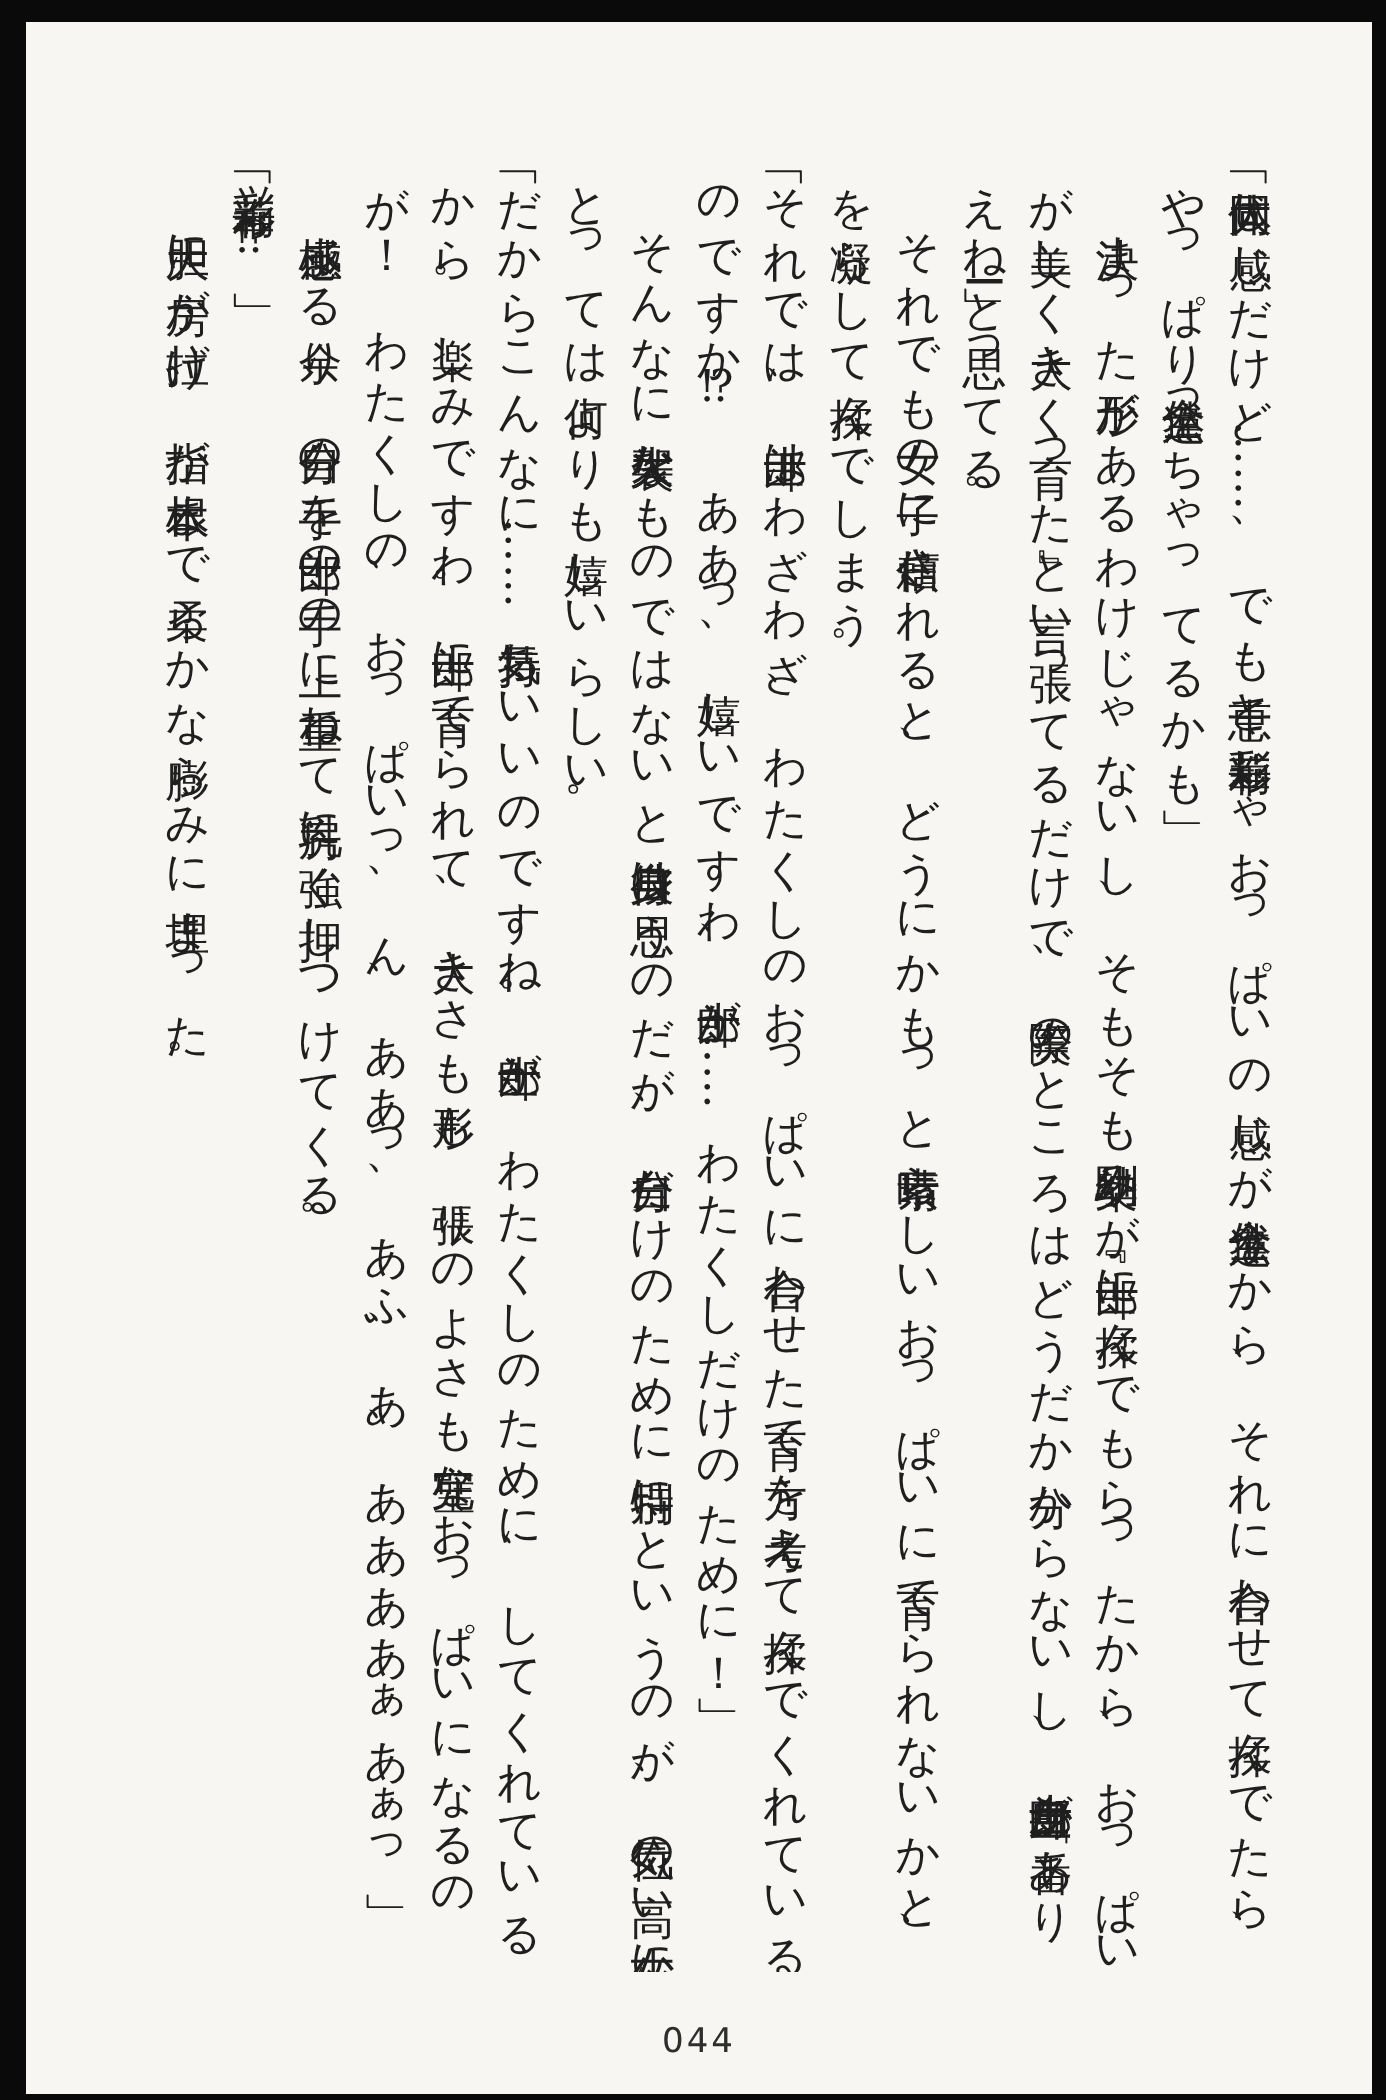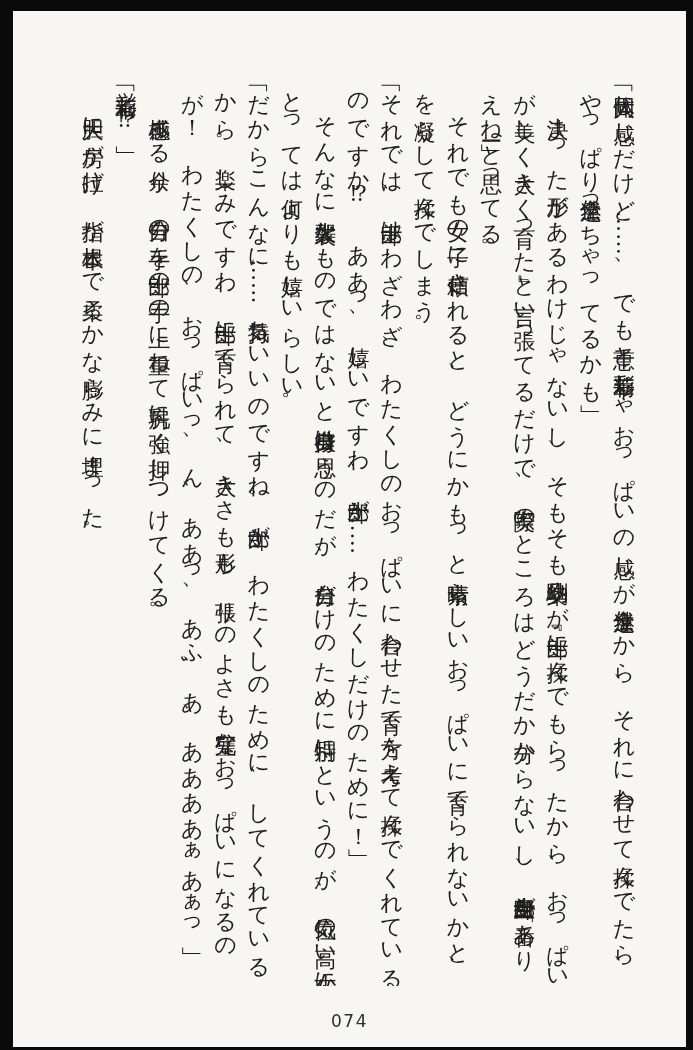--- a/index.html
+++ b/index.html
@@ -66,15 +66,15 @@
       <p>「大体同じ感じだけど……、でも千恵と彩莉華じゃおっぱいの感じが全然違うから、それに合わせて揉んでたら、やっぱり全然違っちゃってるかも」</p>
       <p class="indent">決まった形があるわけじゃないし、そもそも幼馴染みが『士郎に揉んでもらったから、おっぱいが美しく大きく育った』と言い張ってるだけで、実際のところはどうだか分からないし、士郎自身が一番「ありえねー」と思ってる。</p>
       <p class="indent">それでも女の子に信頼されると、どうにかもっと素晴らしいおっぱいに育てられないかと、工夫を凝らして揉んでしまう。</p>
       <p>「それでは、士郎はわざわざ、わたくしのおっぱいに合わせた育て方を考えて揉んでくれているのですか⁉　ああっ、嬉しいですわ、士郎が……わたくしだけのために！」</p>
       <p class="indent">そんなに大袈裟なものではないと彼自身は思うのだが、自分だけのために特別にというのが、気位の高い少女にとっては何よりも嬉しいらしい。</p>
       <p>「だからこんなに……気持ちいいのですね。士郎が、わたくしのために、してくれているから。楽しみですわ。士郎に育てられて、大きさも形も、張りのよさも完璧なおっぱいになるのが！　わたくしの、おっぱいっ、ん、ああっ、あふ、あ、ああああぁあぁっ」</p>
       <p class="indent">感極まる余り、自分の手を士郎の手の上に重ねて乳房に強く押しつけてくる。</p>
       <p>「彩莉華ッ⁉」</p>
       <p class="indent">大胆に房が拉げ、指が根本まで柔らかな膨らみに埋まった。</p>
     </div>
-    <div class="page-number">074</div>
+    <div class="page-number">044</div>
   </div>
 </div>
 
 </body></html>

